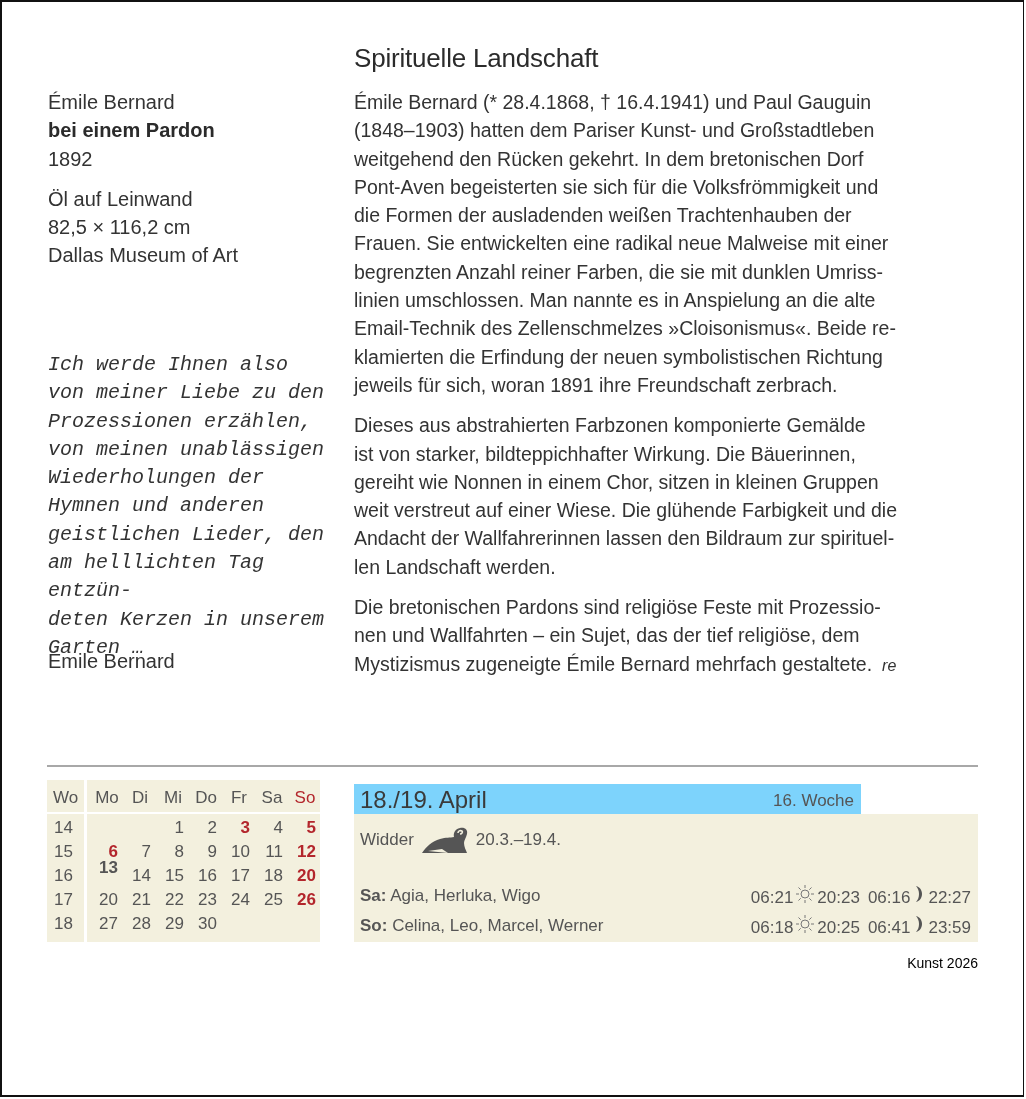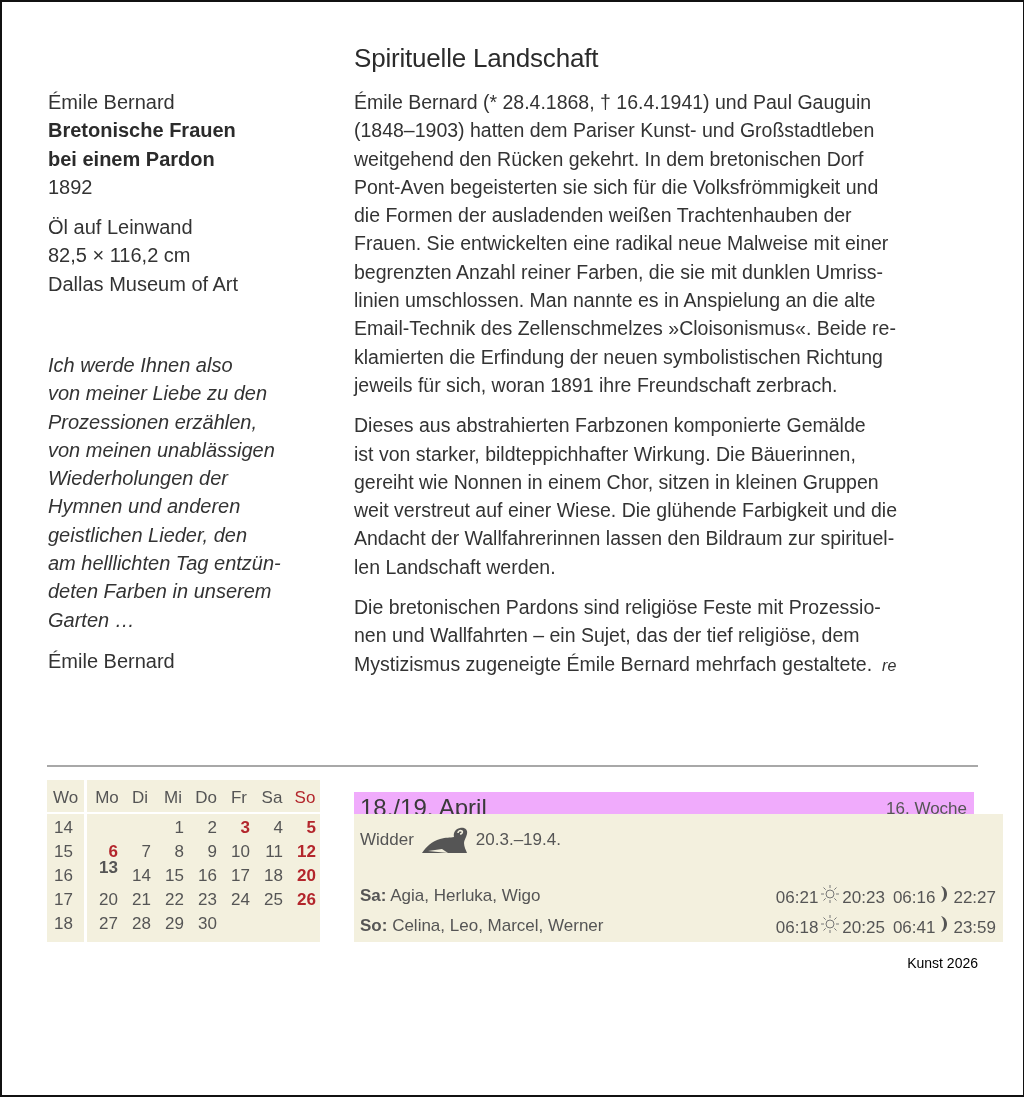--- a/index.html
+++ b/index.html
@@ -7,79 +7,78 @@
     width: 1026px; height: 1099px; position: relative; background: #ffffff;
     font-family: "Liberation Sans", sans-serif; color: #3a3a3a; overflow: hidden;
   }
   .page-frame {
     position: absolute; left: 0; top: 0; width: 1024px; height: 1097px;
     border: 1px solid #111; border-width: 2px 1px 2px 2px; box-sizing: border-box;
   }
   .caption { position: absolute; left: 48px; top: 88px; width: 280px; font-size: 20px; line-height: 28.3px; color: #333; }
   .caption .title { font-weight: bold; color: #2b2b2b; }
   .caption .gap { height: 12px; }
-  .quote { position: absolute; left: 48px; top: 351px; width: 290px; font-size: 20px; line-height: 28.3px; font-style: italic; color: #333; }
+  .quote { position: absolute; left: 48px; top: 351px; width: 290px; font-size: 20px; line-height: 28.3px; font-style: italic; color: #333; font-family: Liberation Mono, monospace; }
   .quote-author { position: absolute; left: 48px; top: 647px; font-size: 20px; line-height: 28px; color: #333; }
 
   .article-title { position: absolute; left: 354px; top: 40px; font-size: 26px; font-weight: normal; color: #2b2b2b; letter-spacing: -0.2px; margin: 0; line-height: 36px; }
   .article-body { position: absolute; left: 354px; top: 88px; width: 630px; font-size: 19.5px; line-height: 28.3px; color: #333; }
   .article-body p { margin: 0 0 12px 0; white-space: pre-line; }
   .article-body .sig { font-style: italic; font-size: 16px; margin-left: 10px; }
 
   .separator { position: absolute; left: 47px; top: 765px; width: 931px; height: 2px; background: #a8a8a8; }
 
   .minical { position: absolute; left: 47px; top: 780px; width: 273px; height: 116px; }
   .minical .wo-col { position: absolute; left: 0; top: 0; width: 37px; height: 162px; background: #f3f0de; }
   .minical .days-col { position: absolute; left: 40px; top: 0; width: 233px; height: 162px; background: #f3f0de; }
   .minical .hdr-line { position: absolute; left: 0; top: 32px; width: 273px; height: 2px; background: #ffffff; }
   .minical .cell { position: absolute; width: 32px; text-align: right; font-size: 17px; line-height: 24px; color: #555; }
   .minical .hdr { top: 6px; text-align: center; }
   .minical .red { color: #b3262c; font-weight: bold; }
   .minical .sohdr { color: #b3262c; }
 
   .daypanel { position: absolute; left: 354px; top: 780px; width: 624px; height: 162px; }
-  .daypanel .head { position: absolute; left: 0; top: 12px; width: 620px; height: 32px; background: #f0abfc; }
-  .daypanel .body { position: absolute; left: 0; top: 34px; width: 624px; height: 128px; background: #f3f0de; padding-left: 25px; }
+  .daypanel .head { position: absolute; left: 0; top: 4px; width: 507px; height: 32px; background: #7dd3fc; }
+  .daypanel .body { position: absolute; left: 0; top: 34px; width: 624px; height: 128px; background: #f3f0de; }
   .daypanel .date { position: absolute; left: 6px; top: 0px; font-size: 24px; line-height: 32px; color: #3a3a3a; }
   .daypanel .week { position: absolute; right: 7px; top: 5px; font-size: 17px; line-height: 24px; color: #555; }
   .zodiac { position: absolute; left: 6px; top: 11px; font-size: 17px; line-height: 28px; color: #555; display: flex; align-items: center; gap: 6px; }
   .zodiac svg { display: block; }
   .names-row { position: absolute; left: 6px; font-size: 17px; line-height: 24px; color: #555; }
   .names-row b { color: #555; font-weight: bold; }
   .times-row { position: absolute; right: 7px; font-size: 17px; line-height: 24px; color: #555; display: flex; align-items: center; }
   .times-row .ico { display: inline-block; margin: 0 2px; }
   .times-row .gap { width: 8px; }
   .footer-label { position: absolute; right: 48px; top: 955px; font-size: 14px; color: #000000; }
 </style>
 </head>
 <body>
 
 <div class="page-frame"></div>
 
 <div class="caption">
   <div>Émile Bernard</div>
-  <div class="title">Bretonische Frauen</div>
   <div class="title">bei einem Pardon</div>
   <div>1892</div>
   <div class="gap"></div>
   <div>Öl auf Leinwand</div>
   <div>82,5 × 116,2 cm</div>
   <div>Dallas Museum of Art</div>
 </div>
 
 <div class="quote">
   <div>Ich werde Ihnen also</div>
   <div>von meiner Liebe zu den</div>
   <div>Prozessionen erzählen,</div>
   <div>von meinen unablässigen</div>
   <div>Wiederholungen der</div>
   <div>Hymnen und anderen</div>
   <div>geistlichen Lieder, den</div>
   <div>am helllichten Tag entzün-</div>
-  <div>deten Farben in unserem</div>
+  <div>deten Kerzen in unserem</div>
   <div>Garten …</div>
 </div>
 <div class="quote-author">Émile Bernard</div>
 
 <h1 class="article-title">Spirituelle Landschaft</h1>
 <div class="article-body">
   <p>Émile Bernard (* 28.4.1868, † 16.4.1941) und Paul Gauguin
 (1848–1903) hatten dem Pariser Kunst- und Großstadtleben
 weitgehend den Rücken gekehrt. In dem bretonischen Dorf
 Pont-Aven begeisterten sie sich für die Volksfrömmigkeit und

